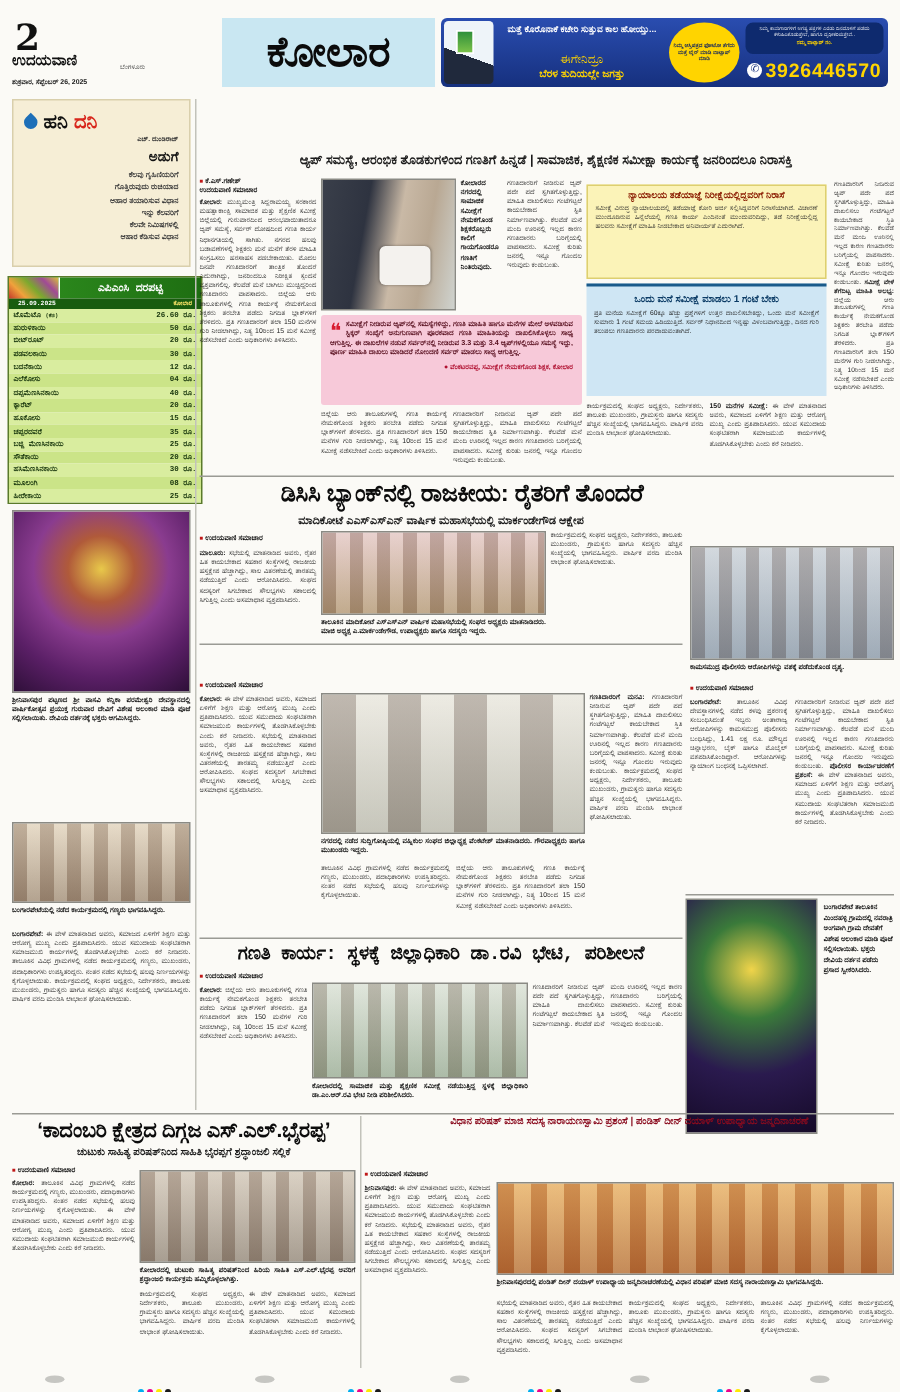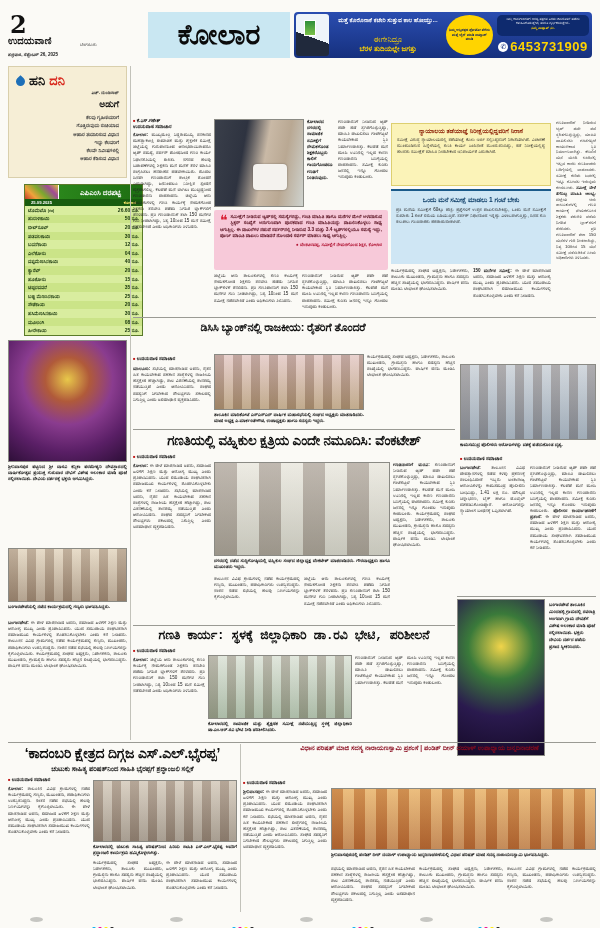--- a/index.html
+++ b/index.html
@@ -59,21 +59,21 @@
       <div style="font-size:8px; font-weight:normal; color:#ffd400;">ಈಗೇನಿದ್ರೂ</div>
       <div style="font-size:7px; font-weight:bold; color:#ffd400;">ಬೆರಳ ತುದಿಯಲ್ಲೇ ಜಗತ್ತು</div>
     </div>
     <div class="abs burst" style="left:152px; top:3px; width:47px; height:40px; font-size:3.8px; line-height:1.25; padding:2px;">ನಿಮ್ಮ ಆಸ್ತಿಪತ್ರದ ಫೋಟೋ ತೆಗೆದು ಮತ್ತೆ ಲೈನ್ ಮಾಡಿ ವಾಟ್ಸಾಪ್ ಮಾಡಿ</div>
     <div class="abs" style="left:203px; top:3px; width:92px; height:21px; background:#0e2a6e; border-radius:5px; padding:1.5px 3px; font-size:3.6px; line-height:1.3; color:#fff; text-align:center;">
       <span>ನಿಮ್ಮ ಕಾಮಗಾರಿಗಳಿಗೆ ಅಗತ್ಯ ಪತ್ರಗಳ ಎರಡು ದಿನದೊಳಗೆ ಪಡೆದು ಕಳುಹಿಸಿಕೊಡುತ್ತೇವೆ, ಹಾಗೂ ದೃಢೀಕರಿಸುತ್ತೇವೆ..</span>
       <b style="display:block; color:#ffd400;">ನಮ್ಮ ವಾಟ್ಸಾಪ್ ನಂ.</b>
     </div>
     <div class="abs" style="left:203px; top:27px; width:92px; display:flex; align-items:center; justify-content:center; gap:2px;">
       <span style="width:10px; height:10px; border-radius:50%; background:#fff; color:#16307e; font-size:7px; text-align:center; line-height:10px;">✆</span>
-      <span style="font-size:13px; font-weight:bold; color:#ffd400; letter-spacing:0.5px;">6453731909</span>
+      <span style="font-size:13px; font-weight:bold; color:#ffd400; letter-spacing:0.5px;">3926446570</span>
     </div>
   </div>
 
   <div class="abs hani" style="left:8px; top:66px; width:119px; height:112px; padding:6px 7px;">
     <div style="display:flex; align-items:center; gap:4px;">
       <span class="drop"></span>
       <span style="font-size:13px; font-weight:bold; color:#101010;">ಹನಿ</span>
       <span style="font-size:13px; font-weight:bold; color:#d8271c;">ದನಿ</span>
     </div>
     <div style="text-align:right; font-size:4.5px; font-weight:bold; color:#333; margin-top:1px;">ಎಚ್. ದುಂಡಿರಾಜ್</div>
@@ -81,21 +81,21 @@
     <div style="text-align:right; font-size:5.1px; font-weight:bold; color:#3a3a3a; line-height:1.62; margin-top:3px;">
       <div>ಕೆಲವು ಗೃಹಿಣಿಯರಿಗೆ</div>
         <div>ಗೊತ್ತಿರುವುದು ರುಚಿಯಾದ</div>
         <div>ಆಹಾರ ತಯಾರಿಸುವ ವಿಧಾನ</div>
       <div>ಇನ್ನು ಕೆಲವರಿಗೆ</div>
         <div>ಕೆಲವೇ ನಿಮಿಷಗಳಲ್ಲಿ</div>
         <div>ಆಹಾರ ಕೆಡಿಸುವ ವಿಧಾನ</div>
     </div>
   </div>
 
-  <div class="abs" style="left:24px; top:184px; width:119px; border:0.5px solid #5a7a2a;">
+  <div class="abs" style="left:5px; top:184px; width:130px; border:0.5px solid #5a7a2a;font-family:Liberation Mono, monospace;">
     <div style="height:14px; background:linear-gradient(90deg,#2f8f1f,#1e6e12); display:flex; align-items:center;">
       <span style="width:34px; height:14px; background:linear-gradient(45deg,#c43b2a,#f0a23c,#7ba82e,#a04a96,#d8c23a); border-right:0.5px solid #fff;"></span>
       <span style="flex:1; text-align:center; color:#fff; font-weight:bold; font-size:7.2px;">ಎಪಿಎಂಸಿ ದರಪಟ್ಟಿ</span>
     </div>
     <div style="height:7px; background:#185c0e; display:flex; justify-content:space-between; padding:0 6px; align-items:center;">
       <span style="font-size:4.2px; color:#fff; font-weight:bold;">25.09.2025</span>
       <span style="font-size:4.2px; color:#ffe86a; font-weight:bold;">ಕೋಲಾರ</span>
     </div>
     <div>
       <div class="apmc-row">
@@ -166,20 +166,21 @@
   <div class="photo" style="left:8px; top:548px; width:119px; height:54px; background:linear-gradient(#e8dcc8,#a89682);">
       <div class="figures"></div>
     </div>
   <div class="cap" style="left:8px; top:604px; width:119px; height:14px;">ಬಂಗಾರಪೇಟೆಯಲ್ಲಿ ನಡೆದ ಕಾರ್ಯಕ್ರಮದಲ್ಲಿ ಗಣ್ಯರು ಭಾಗವಹಿಸಿದ್ದರು.</div>
   <div class="col" style="left:8px; top:620px; width:119px; height:118px;">
     <span class="lead-in">ಬಂಗಾರಪೇಟೆ:</span> <span>ಈ ವೇಳೆ ಮಾತನಾಡಿದ ಅವರು, ಸಮಾಜದ ಏಳಿಗೆಗೆ ಶಿಕ್ಷಣ ಮತ್ತು ಆರೋಗ್ಯ ಮುಖ್ಯ ಎಂದು ಪ್ರತಿಪಾದಿಸಿದರು. ಯುವ ಸಮುದಾಯ ಸಂಘಟಿತರಾಗಿ ಸಮಾಜಮುಖಿ ಕಾರ್ಯಗಳಲ್ಲಿ ತೊಡಗಿಸಿಕೊಳ್ಳಬೇಕು ಎಂದು ಕರೆ ನೀಡಿದರು.</span> <span>ತಾಲೂಕಿನ ವಿವಿಧ ಗ್ರಾಮಗಳಲ್ಲಿ ನಡೆದ ಕಾರ್ಯಕ್ರಮದಲ್ಲಿ ಗಣ್ಯರು, ಮುಖಂಡರು, ಪದಾಧಿಕಾರಿಗಳು ಉಪಸ್ಥಿತರಿದ್ದರು. ನಂತರ ನಡೆದ ಸಭೆಯಲ್ಲಿ ಹಲವು ನಿರ್ಣಯಗಳನ್ನು ಕೈಗೊಳ್ಳಲಾಯಿತು.</span> <span>ಕಾರ್ಯಕ್ರಮದಲ್ಲಿ ಸಂಘದ ಅಧ್ಯಕ್ಷರು, ನಿರ್ದೇಶಕರು, ತಾಲೂಕು ಮುಖಂಡರು, ಗ್ರಾಮಸ್ಥರು ಹಾಗೂ ಸದಸ್ಯರು ಹೆಚ್ಚಿನ ಸಂಖ್ಯೆಯಲ್ಲಿ ಭಾಗವಹಿಸಿದ್ದರು. ವಾರ್ಷಿಕ ವರದಿ ಮಂಡಿಸಿ ಲಾಭಾಂಶ ಘೋಷಿಸಲಾಯಿತು.</span>
   </div>
 
   <div class="vr" style="left:130px; top:66px; height:674px;"></div>
 
+  <div class="sub" style="left:133px; top:101px; width:462px; font-size:8.6px;">ಆ್ಯಪ್ ಸಮಸ್ಯೆ, ಆರಂಭಿಕ ತೊಡಕುಗಳಿಂದ ಗಣತಿಗೆ ಹಿನ್ನಡೆ | ಸಾಮಾಜಿಕ, ಶೈಕ್ಷಣಿಕ ಸಮೀಕ್ಷಾ ಕಾರ್ಯಕ್ಕೆ ಜನರಿಂದಲೂ ನಿರಾಸಕ್ತಿ</div>
 
   <div class="byl" style="left:133px; top:118px; width:78px;">
     <span class="bullet">■</span> <span>ಕೆ.ಎಸ್.ಗಣೇಶ್</span><br>
     <span>ಉದಯವಾಣಿ ಸಮಾಚಾರ</span>
   </div>
   <div class="col" style="left:133px; top:132px; width:78px; height:186px;">
     <span class="lead-in">ಕೋಲಾರ:</span> <span>ಮುಖ್ಯಮಂತ್ರಿ ಸಿದ್ದರಾಮಯ್ಯ ಸರಕಾರದ ಮಹತ್ವಾಕಾಂಕ್ಷಿ ಸಾಮಾಜಿಕ ಮತ್ತು ಶೈಕ್ಷಣಿಕ ಸಮೀಕ್ಷೆ ಜಿಲ್ಲೆಯಲ್ಲಿ ಗುರುವಾರದಿಂದ ಆರಂಭವಾಯಿತಾದರೂ ಆ್ಯಪ್ ಸಮಸ್ಯೆ, ಸರ್ವರ್ ದೋಷದಿಂದ ಗಣತಿ ಕಾರ್ಯ ನಿಧಾನಗತಿಯಲ್ಲಿ ಸಾಗಿತು. ನಗರದ ಹಲವು ಬಡಾವಣೆಗಳಲ್ಲಿ ಶಿಕ್ಷಕರು ಮನೆ ಮನೆಗೆ ತೆರಳಿ ಮಾಹಿತಿ ಸಂಗ್ರಹಿಸಲು ಹರಸಾಹಸ ಪಡಬೇಕಾಯಿತು. ಮೊದಲ ದಿನವೇ ಗಣತಿದಾರರಿಗೆ ತಾಂತ್ರಿಕ ತೊಂದರೆ ಎದುರಾಗಿದ್ದು, ಜನರಿಂದಲೂ ನಿರೀಕ್ಷಿತ ಸ್ಪಂದನೆ ವ್ಯಕ್ತವಾಗಲಿಲ್ಲ. ಕೆಲವೆಡೆ ಮನೆ ಬಾಗಿಲು ಮುಚ್ಚಿದ್ದರಿಂದ ಗಣತಿದಾರರು ವಾಪಸಾದರು.</span> <span>ಜಿಲ್ಲೆಯ ಆರು ತಾಲೂಕುಗಳಲ್ಲಿ ಗಣತಿ ಕಾರ್ಯಕ್ಕೆ ನೇಮಕಗೊಂಡ ಶಿಕ್ಷಕರು ತರಬೇತಿ ಪಡೆದು ನಿಗದಿತ ಬ್ಲಾಕ್‌ಗಳಿಗೆ ತೆರಳಿದರು. ಪ್ರತಿ ಗಣತಿದಾರರಿಗೆ ತಲಾ 150 ಮನೆಗಳ ಗುರಿ ನೀಡಲಾಗಿದ್ದು, ನಿತ್ಯ 10ರಿಂದ 15 ಮನೆ ಸಮೀಕ್ಷೆ ನಡೆಸಬೇಕಿದೆ ಎಂದು ಅಧಿಕಾರಿಗಳು ತಿಳಿಸಿದರು.</span>
   </div>
 
   <div class="photo" style="left:214px; top:119px; width:90px; height:88px; background:linear-gradient(100deg,#3a3f4a 0%,#2e3340 32%,#c9b9a6 55%,#b9a893 75%,#cfd3cf 100%);">
@@ -206,21 +207,22 @@
   </div>
   <div class="col" style="left:391px; top:268px; width:78px; height:50px;">ಕಾರ್ಯಕ್ರಮದಲ್ಲಿ ಸಂಘದ ಅಧ್ಯಕ್ಷರು, ನಿರ್ದೇಶಕರು, ತಾಲೂಕು ಮುಖಂಡರು, ಗ್ರಾಮಸ್ಥರು ಹಾಗೂ ಸದಸ್ಯರು ಹೆಚ್ಚಿನ ಸಂಖ್ಯೆಯಲ್ಲಿ ಭಾಗವಹಿಸಿದ್ದರು. ವಾರ್ಷಿಕ ವರದಿ ಮಂಡಿಸಿ ಲಾಭಾಂಶ ಘೋಷಿಸಲಾಯಿತು.</div>
   <div class="col" style="left:473px; top:268px; width:78px; height:50px;">
     <span class="lead-in">150 ಮನೆಗಳ ಸಮೀಕ್ಷೆ:</span> <span>ಈ ವೇಳೆ ಮಾತನಾಡಿದ ಅವರು, ಸಮಾಜದ ಏಳಿಗೆಗೆ ಶಿಕ್ಷಣ ಮತ್ತು ಆರೋಗ್ಯ ಮುಖ್ಯ ಎಂದು ಪ್ರತಿಪಾದಿಸಿದರು. ಯುವ ಸಮುದಾಯ ಸಂಘಟಿತರಾಗಿ ಸಮಾಜಮುಖಿ ಕಾರ್ಯಗಳಲ್ಲಿ ತೊಡಗಿಸಿಕೊಳ್ಳಬೇಕು ಎಂದು ಕರೆ ನೀಡಿದರು.</span>
   </div>
   <div class="col" style="left:556px; top:120px; width:40px; height:198px; font-size:4.4px;">
     <span>ಗಣತಿದಾರರಿಗೆ ನೀಡಿರುವ ಆ್ಯಪ್ ಪದೇ ಪದೆ ಸ್ಥಗಿತಗೊಳ್ಳುತ್ತಿದ್ದು, ಮಾಹಿತಿ ದಾಖಲಿಸಲು ಗಂಟೆಗಟ್ಟಲೆ ಕಾಯಬೇಕಾದ ಸ್ಥಿತಿ ನಿರ್ಮಾಣವಾಗಿತ್ತು. ಕೆಲವೆಡೆ ಮನೆ ಮಂದಿ ಊರಿನಲ್ಲಿ ಇಲ್ಲದ ಕಾರಣ ಗಣತಿದಾರರು ಬರಿಗೈಯಲ್ಲಿ ವಾಪಸಾದರು. ಸಮೀಕ್ಷೆ ಕುರಿತು ಜನರಲ್ಲಿ ಇನ್ನೂ ಗೊಂದಲ ಇರುವುದು ಕಂಡುಬಂತು.</span> <span class="lead-in">ಸಮೀಕ್ಷೆ ವೇಳೆ ತೆಗೆದಿಟ್ಟ ಮಾಹಿತಿ ಅಲಭ್ಯ:</span> <span>ಜಿಲ್ಲೆಯ ಆರು ತಾಲೂಕುಗಳಲ್ಲಿ ಗಣತಿ ಕಾರ್ಯಕ್ಕೆ ನೇಮಕಗೊಂಡ ಶಿಕ್ಷಕರು ತರಬೇತಿ ಪಡೆದು ನಿಗದಿತ ಬ್ಲಾಕ್‌ಗಳಿಗೆ ತೆರಳಿದರು. ಪ್ರತಿ ಗಣತಿದಾರರಿಗೆ ತಲಾ 150 ಮನೆಗಳ ಗುರಿ ನೀಡಲಾಗಿದ್ದು, ನಿತ್ಯ 10ರಿಂದ 15 ಮನೆ ಸಮೀಕ್ಷೆ ನಡೆಸಬೇಕಿದೆ ಎಂದು ಅಧಿಕಾರಿಗಳು ತಿಳಿಸಿದರು.</span>
   </div>
 
   <div class="hr" style="left:133px; top:317px; width:463px;"></div>
-  <div class="hl" style="left:122px; top:321px; width:322px; font-size:11px;">ಡಿಸಿಸಿ ಬ್ಯಾಂಕ್‌ನಲ್ಲಿ ರಾಜಕೀಯ: ರೈತರಿಗೆ ತೊಂದರೆ</div>
+  <div class="hl" style="left:147px; top:321px; width:322px; font-size:16px;">ಡಿಸಿಸಿ ಬ್ಯಾಂಕ್‌ನಲ್ಲಿ ರಾಜಕೀಯ: ರೈತರಿಗೆ ತೊಂದರೆ</div>
+  <div class="sub" style="left:133px; top:342px; width:322px; font-size:7.4px;">ಮಾದಿಕೋಟೆ ಎಎಸ್‌ಎಸ್‌ಎನ್ ವಾರ್ಷಿಕ ಮಹಾಸಭೆಯಲ್ಲಿ ಮಾರ್ಕಂಡೇಗೌಡ ಆಕ್ಷೇಪ</div>
   <div class="byl" style="left:133px; top:356px; width:80px;"><span class="bullet">■</span> <span>ಉದಯವಾಣಿ ಸಮಾಚಾರ</span></div>
   <div class="col" style="left:133px; top:366px; width:78px; height:62px;">
     <span class="lead-in">ಮಾಲೂರು:</span> <span>ಸಭೆಯಲ್ಲಿ ಮಾತನಾಡಿದ ಅವರು, ರೈತರ ಹಿತ ಕಾಯಬೇಕಾದ ಸಹಕಾರ ಸಂಸ್ಥೆಗಳಲ್ಲಿ ರಾಜಕೀಯ ಹಸ್ತಕ್ಷೇಪ ಹೆಚ್ಚಾಗಿದ್ದು, ಸಾಲ ವಿತರಣೆಯಲ್ಲಿ ತಾರತಮ್ಯ ನಡೆಯುತ್ತಿದೆ ಎಂದು ಆರೋಪಿಸಿದರು. ಸಂಘದ ಸದಸ್ಯರಿಗೆ ಸಿಗಬೇಕಾದ ಸೌಲಭ್ಯಗಳು ಸಕಾಲದಲ್ಲಿ ಸಿಗುತ್ತಿಲ್ಲ ಎಂದು ಅಸಮಾಧಾನ ವ್ಯಕ್ತಪಡಿಸಿದರು.</span>
   </div>
   <div class="photo" style="left:214px; top:354px; width:150px; height:56px; background:linear-gradient(#e9cfcf,#b9a07f);">
       <div class="figures"></div>
     </div>
   <div class="cap" style="left:214px; top:412px; width:150px; height:16px;">ತಾಲೂಕಿನ ಮಾದಿಕೋಟೆ ಎಸ್‌ಎಸ್‌ಎನ್ ವಾರ್ಷಿಕ ಮಹಾಸಭೆಯಲ್ಲಿ ಸಂಘದ ಅಧ್ಯಕ್ಷರು ಮಾತನಾಡಿದರು. ಮಾಜಿ ಅಧ್ಯಕ್ಷ ಎ.ಮಾರ್ಕಂಡೇಗೌಡ, ಉಪಾಧ್ಯಕ್ಷರು ಹಾಗೂ ಸದಸ್ಯರು ಇದ್ದರು.</div>
   <div class="col" style="left:367px; top:354px; width:88px; height:74px;">ಕಾರ್ಯಕ್ರಮದಲ್ಲಿ ಸಂಘದ ಅಧ್ಯಕ್ಷರು, ನಿರ್ದೇಶಕರು, ತಾಲೂಕು ಮುಖಂಡರು, ಗ್ರಾಮಸ್ಥರು ಹಾಗೂ ಸದಸ್ಯರು ಹೆಚ್ಚಿನ ಸಂಖ್ಯೆಯಲ್ಲಿ ಭಾಗವಹಿಸಿದ್ದರು. ವಾರ್ಷಿಕ ವರದಿ ಮಂಡಿಸಿ ಲಾಭಾಂಶ ಘೋಷಿಸಲಾಯಿತು.</div>
 
@@ -230,21 +232,20 @@
   <div class="cap" style="left:460px; top:442px; width:136px; height:12px;">ಕಾಮಸಮುದ್ರ ಪೊಲೀಸರು ಆರೋಪಿಗಳನ್ನು ವಶಕ್ಕೆ ಪಡೆದುಕೊಂಡ ದೃಶ್ಯ.</div>
   <div class="byl" style="left:460px; top:456px; width:80px;"><span class="bullet">■</span> <span>ಉದಯವಾಣಿ ಸಮಾಚಾರ</span></div>
   <div class="col" style="left:460px; top:465px; width:65px; height:128px;">
     <span class="lead-in">ಬಂಗಾರಪೇಟೆ:</span> <span>ತಾಲೂಕಿನ ವಿವಿಧ ದೇವಸ್ಥಾನಗಳಲ್ಲಿ ನಡೆದ ಕಳವು ಪ್ರಕರಣಕ್ಕೆ ಸಂಬಂಧಿಸಿದಂತೆ ಇಬ್ಬರು ಅಂತಾರಾಜ್ಯ ಆರೋಪಿಗಳನ್ನು ಕಾಮಸಮುದ್ರ ಪೊಲೀಸರು ಬಂಧಿಸಿದ್ದು, 1.41 ಲಕ್ಷ ರೂ. ಮೌಲ್ಯದ ಚಿನ್ನಾಭರಣ, ಬೈಕ್ ಹಾಗೂ ಮೊಬೈಲ್ ವಶಪಡಿಸಿಕೊಂಡಿದ್ದಾರೆ. ಆರೋಪಿಗಳನ್ನು ನ್ಯಾಯಾಂಗ ಬಂಧನಕ್ಕೆ ಒಪ್ಪಿಸಲಾಗಿದೆ.</span>
   </div>
   <div class="col" style="left:530px; top:465px; width:66px; height:128px;">
     <span>ಗಣತಿದಾರರಿಗೆ ನೀಡಿರುವ ಆ್ಯಪ್ ಪದೇ ಪದೆ ಸ್ಥಗಿತಗೊಳ್ಳುತ್ತಿದ್ದು, ಮಾಹಿತಿ ದಾಖಲಿಸಲು ಗಂಟೆಗಟ್ಟಲೆ ಕಾಯಬೇಕಾದ ಸ್ಥಿತಿ ನಿರ್ಮಾಣವಾಗಿತ್ತು. ಕೆಲವೆಡೆ ಮನೆ ಮಂದಿ ಊರಿನಲ್ಲಿ ಇಲ್ಲದ ಕಾರಣ ಗಣತಿದಾರರು ಬರಿಗೈಯಲ್ಲಿ ವಾಪಸಾದರು. ಸಮೀಕ್ಷೆ ಕುರಿತು ಜನರಲ್ಲಿ ಇನ್ನೂ ಗೊಂದಲ ಇರುವುದು ಕಂಡುಬಂತು.</span> <span class="lead-in">ಪೊಲೀಸರ ಕಾರ್ಯಾಚರಣೆಗೆ ಪ್ರಶಂಸೆ:</span> <span>ಈ ವೇಳೆ ಮಾತನಾಡಿದ ಅವರು, ಸಮಾಜದ ಏಳಿಗೆಗೆ ಶಿಕ್ಷಣ ಮತ್ತು ಆರೋಗ್ಯ ಮುಖ್ಯ ಎಂದು ಪ್ರತಿಪಾದಿಸಿದರು. ಯುವ ಸಮುದಾಯ ಸಂಘಟಿತರಾಗಿ ಸಮಾಜಮುಖಿ ಕಾರ್ಯಗಳಲ್ಲಿ ತೊಡಗಿಸಿಕೊಳ್ಳಬೇಕು ಎಂದು ಕರೆ ನೀಡಿದರು.</span>
   </div>
 
   <div class="hr" style="left:133px; top:429px; width:322px;"></div>
-  <div class="hl" style="left:133px; top:433px; width:322px; font-size:13.5px;">ಗಣತಿಯಲ್ಲಿ ವಹ್ನಿಕುಲ ಕ್ಷತ್ರಿಯ ಎಂದೇ ನಮೂದಿಸಿ: ವೆಂಕಟೇಶ್</div>
   <div class="byl" style="left:133px; top:454px; width:80px;"><span class="bullet">■</span> <span>ಉದಯವಾಣಿ ಸಮಾಚಾರ</span></div>
   <div class="col" style="left:133px; top:463px; width:78px; height:160px;">
     <span class="lead-in">ಕೋಲಾರ:</span> <span>ಈ ವೇಳೆ ಮಾತನಾಡಿದ ಅವರು, ಸಮಾಜದ ಏಳಿಗೆಗೆ ಶಿಕ್ಷಣ ಮತ್ತು ಆರೋಗ್ಯ ಮುಖ್ಯ ಎಂದು ಪ್ರತಿಪಾದಿಸಿದರು. ಯುವ ಸಮುದಾಯ ಸಂಘಟಿತರಾಗಿ ಸಮಾಜಮುಖಿ ಕಾರ್ಯಗಳಲ್ಲಿ ತೊಡಗಿಸಿಕೊಳ್ಳಬೇಕು ಎಂದು ಕರೆ ನೀಡಿದರು.</span> <span>ಸಭೆಯಲ್ಲಿ ಮಾತನಾಡಿದ ಅವರು, ರೈತರ ಹಿತ ಕಾಯಬೇಕಾದ ಸಹಕಾರ ಸಂಸ್ಥೆಗಳಲ್ಲಿ ರಾಜಕೀಯ ಹಸ್ತಕ್ಷೇಪ ಹೆಚ್ಚಾಗಿದ್ದು, ಸಾಲ ವಿತರಣೆಯಲ್ಲಿ ತಾರತಮ್ಯ ನಡೆಯುತ್ತಿದೆ ಎಂದು ಆರೋಪಿಸಿದರು. ಸಂಘದ ಸದಸ್ಯರಿಗೆ ಸಿಗಬೇಕಾದ ಸೌಲಭ್ಯಗಳು ಸಕಾಲದಲ್ಲಿ ಸಿಗುತ್ತಿಲ್ಲ ಎಂದು ಅಸಮಾಧಾನ ವ್ಯಕ್ತಪಡಿಸಿದರು.</span>
   </div>
   <div class="photo" style="left:214px; top:462px; width:176px; height:94px; background:linear-gradient(#eceae2,#b8b8ac);">
       <div class="figures" style="background:repeating-linear-gradient(90deg, rgba(90,70,60,.3) 0 22px, rgba(240,238,230,.25) 22px 44px);"></div>
     </div>
   <div class="cap" style="left:214px; top:558px; width:176px; height:15px;">ನಗರದಲ್ಲಿ ನಡೆದ ಸುದ್ದಿಗೋಷ್ಠಿಯಲ್ಲಿ ವಹ್ನಿಕುಲ ಸಂಘದ ಜಿಲ್ಲಾಧ್ಯಕ್ಷ ವೆಂಕಟೇಶ್ ಮಾತನಾಡಿದರು. ಗೌರವಾಧ್ಯಕ್ಷರು ಹಾಗೂ ಮುಖಂಡರು ಇದ್ದರು.</div>
   <div class="col" style="left:214px; top:576px; width:86px; height:48px;">ತಾಲೂಕಿನ ವಿವಿಧ ಗ್ರಾಮಗಳಲ್ಲಿ ನಡೆದ ಕಾರ್ಯಕ್ರಮದಲ್ಲಿ ಗಣ್ಯರು, ಮುಖಂಡರು, ಪದಾಧಿಕಾರಿಗಳು ಉಪಸ್ಥಿತರಿದ್ದರು. ನಂತರ ನಡೆದ ಸಭೆಯಲ್ಲಿ ಹಲವು ನಿರ್ಣಯಗಳನ್ನು ಕೈಗೊಳ್ಳಲಾಯಿತು.</div>
   <div class="col" style="left:304px; top:576px; width:86px; height:48px;">ಜಿಲ್ಲೆಯ ಆರು ತಾಲೂಕುಗಳಲ್ಲಿ ಗಣತಿ ಕಾರ್ಯಕ್ಕೆ ನೇಮಕಗೊಂಡ ಶಿಕ್ಷಕರು ತರಬೇತಿ ಪಡೆದು ನಿಗದಿತ ಬ್ಲಾಕ್‌ಗಳಿಗೆ ತೆರಳಿದರು. ಪ್ರತಿ ಗಣತಿದಾರರಿಗೆ ತಲಾ 150 ಮನೆಗಳ ಗುರಿ ನೀಡಲಾಗಿದ್ದು, ನಿತ್ಯ 10ರಿಂದ 15 ಮನೆ ಸಮೀಕ್ಷೆ ನಡೆಸಬೇಕಿದೆ ಎಂದು ಅಧಿಕಾರಿಗಳು ತಿಳಿಸಿದರು.</div>

